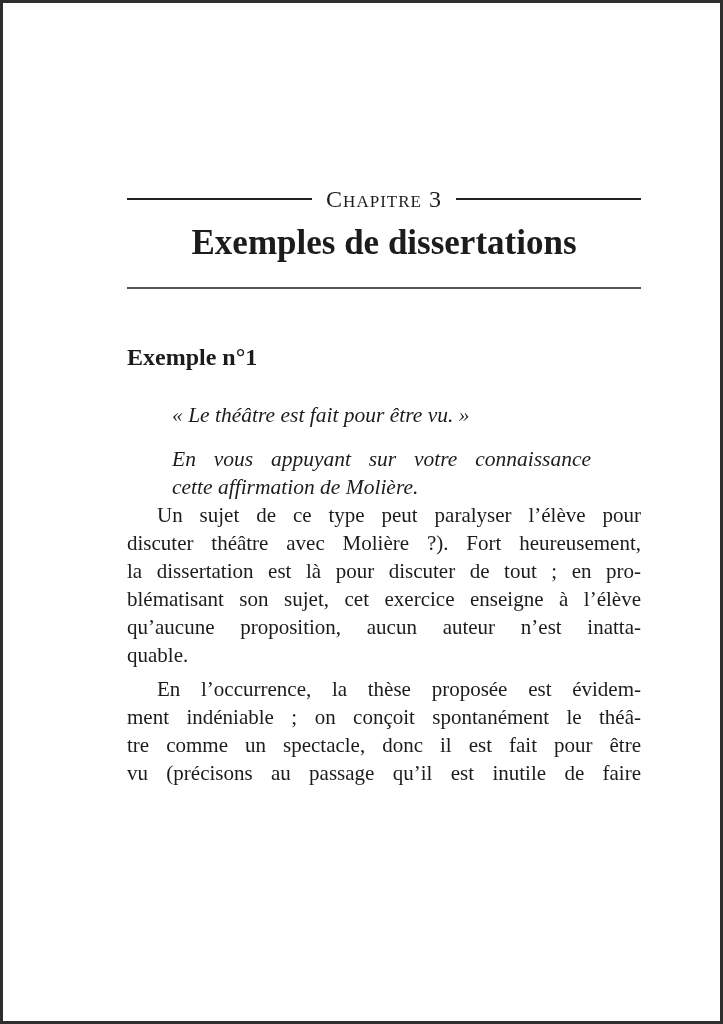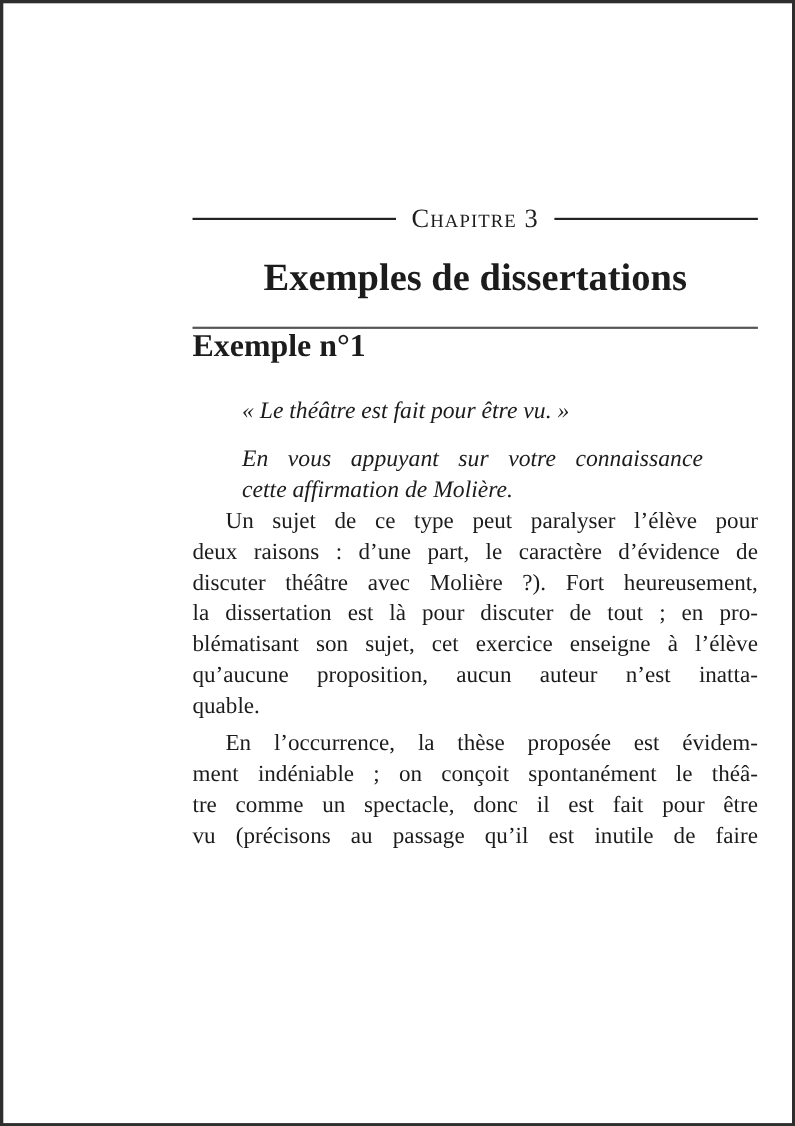--- a/index.html
+++ b/index.html
@@ -10,21 +10,20 @@
   .page {
     position: relative;
     width: 723px;
     height: 1024px;
     box-sizing: border-box;
     background: #ffffff;
     border: 3px solid #2e2e2e;
     font-family: "Liberation Serif", "DejaVu Serif", serif;
     color: #1c1c1c;
     overflow: hidden;
-    padding-left: 48px;
   }
   .content {
     margin-left: 124px;
     width: 514px;
   }
 
   
   .chapter-row {
     margin-top: 184px;
     display: flex;
@@ -38,36 +37,37 @@
   }
   .chapter-label {
     font-variant: small-caps;
     font-size: 24px;
     letter-spacing: 1px;
     white-space: nowrap;
     line-height: 1;
   }
 
   .chapter-title {
-    margin-top: 22px;
+    margin-top: 12px;
     text-align: center;
     font-weight: bold;
     font-size: 35px;
     line-height: 40px;
   }
 
   .title-rule {
     margin-top: 24px;
     height: 2px;
     background: #555555;
   }
 
   .example-heading {
+    margin-top: 52px;
     font-weight: bold;
-    font-size: 29px;
+    font-size: 24px;
     line-height: 32px;
   }
 
   .quote-block {
     margin-left: 45px;
     margin-right: 50px;
     font-style: italic;
     font-size: 21.5px;
     line-height: 28px;
   }
@@ -127,21 +127,20 @@
       <div class="quote-line lline">« Le théâtre est fait pour être vu. »</div>
       <div class="instruction">
         <div class="jline">En vous appuyant sur votre connaissance</div>
         <div class="lline">cette affirmation de Molière.</div>
       </div>
     </div>
 
 
     <div class="body-para para-1">
       <div class="jline indent">Un sujet de ce type peut paralyser l’élève pour</div>
-      <div class="jline">deux raisons : d’une part, le caractère d’évidence de</div>
       <div class="jline">discuter théâtre avec Molière ?). Fort heureusement,</div>
       <div class="jline">la dissertation est là pour discuter de tout ; en pro-</div>
       <div class="jline">blématisant son sujet, cet exercice enseigne à l’élève</div>
       <div class="jline">qu’aucune proposition, aucun auteur n’est inatta-</div>
       <div class="lline">quable.</div>
     </div>
 
     <div class="body-para para-2">
       <div class="jline indent">En l’occurrence, la thèse proposée est évidem-</div>
       <div class="jline">ment indéniable ; on conçoit spontanément le théâ-</div>

